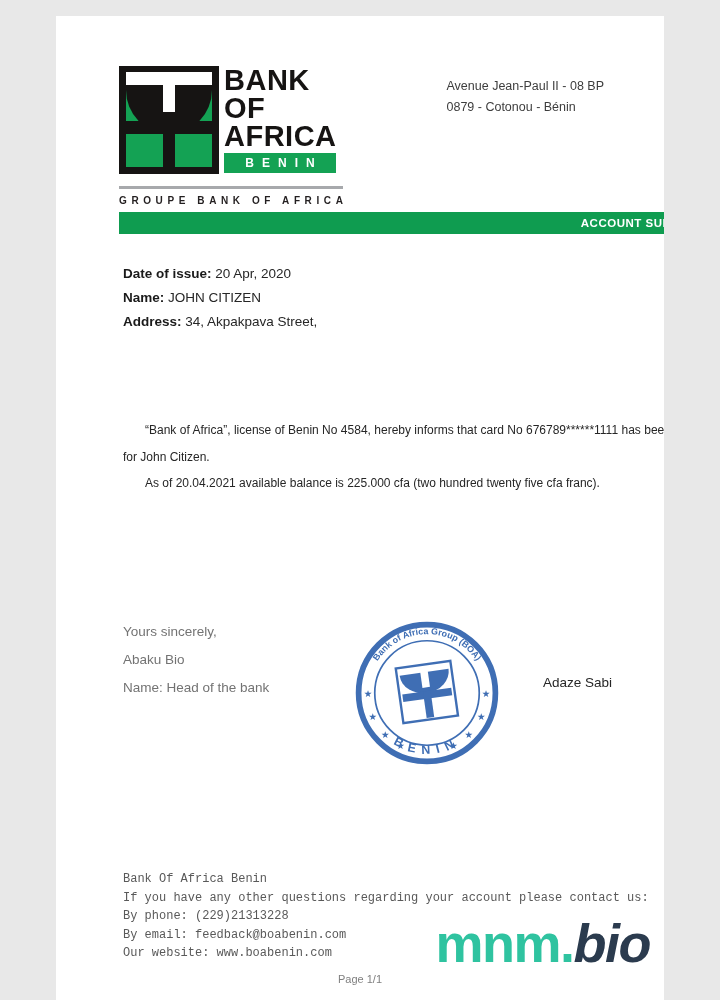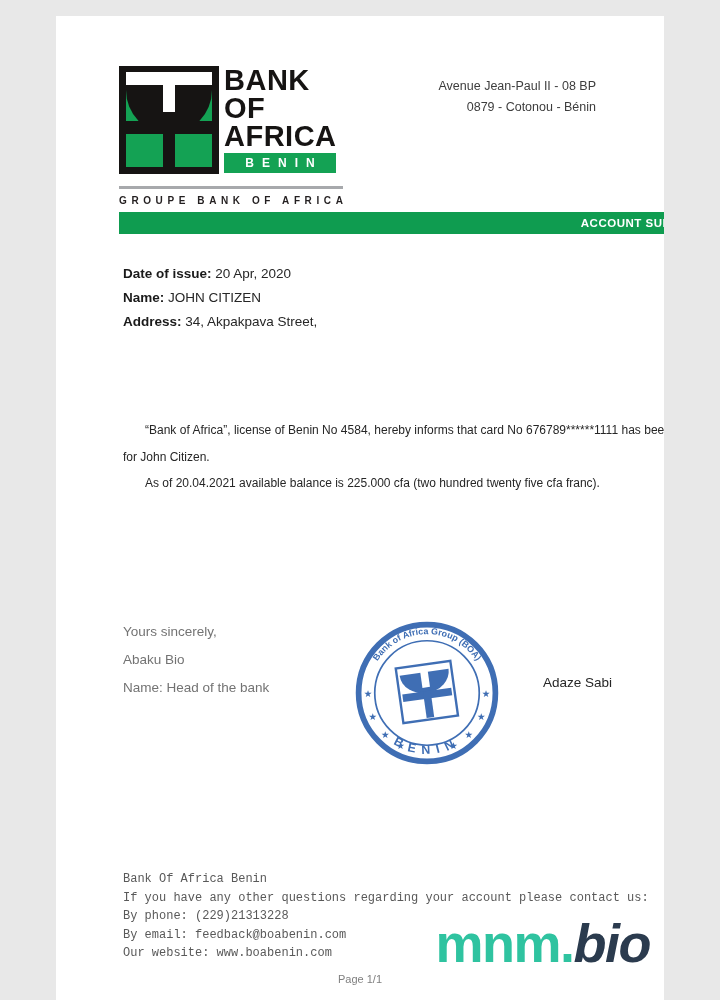--- a/index.html
+++ b/index.html
@@ -22,21 +22,21 @@
   .logo-line { font-size:29px; font-weight:700; line-height:28px; color:#161413; letter-spacing:0.5px; }
   .benin-badge {
     margin-top:3px; background:var(--logo-green); color:#fff;
     font-size:12px; font-weight:700; letter-spacing:8px;
     padding:3px 0 3px 8px; text-align:center; width:112px;
   }
   .groupe-rule { height:3px; background:#a7a9ac; margin-top:8px; }
   .groupe-text { font-size:10px; font-weight:700; letter-spacing:4.6px; margin-top:6px; color:#231f20; white-space:nowrap; }
 
   .bank-address {
-    position:absolute; right:68px; top:60px; text-align:right;
+    position:absolute; right:60px; top:60px; 
     font-size:12.5px; line-height:21px; color:#3d3d3d;
   }
 
   
   .title-bar {
     position:absolute; left:63px; top:196px; width:589px; height:22px;
     background:var(--green); color:#ffffff;
     font-size:11.5px; font-weight:700; letter-spacing:0.5px;
     line-height:22px; text-align:right; padding-right:0;
   }

